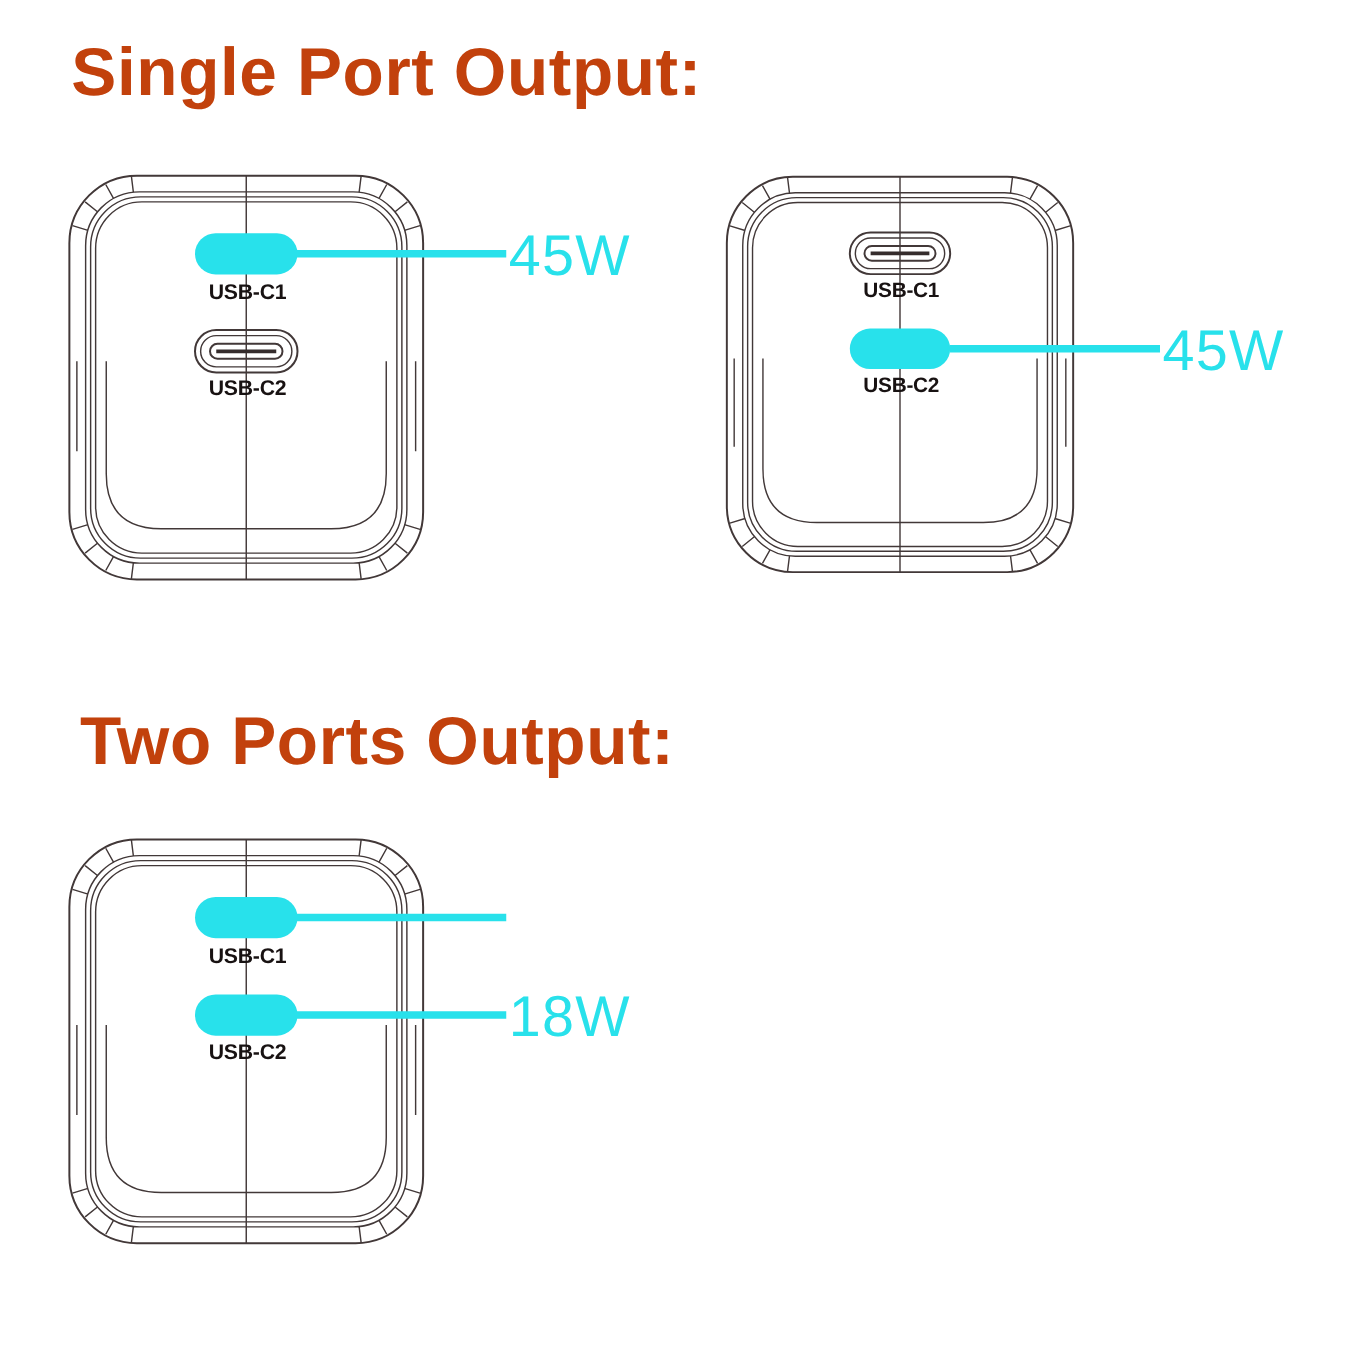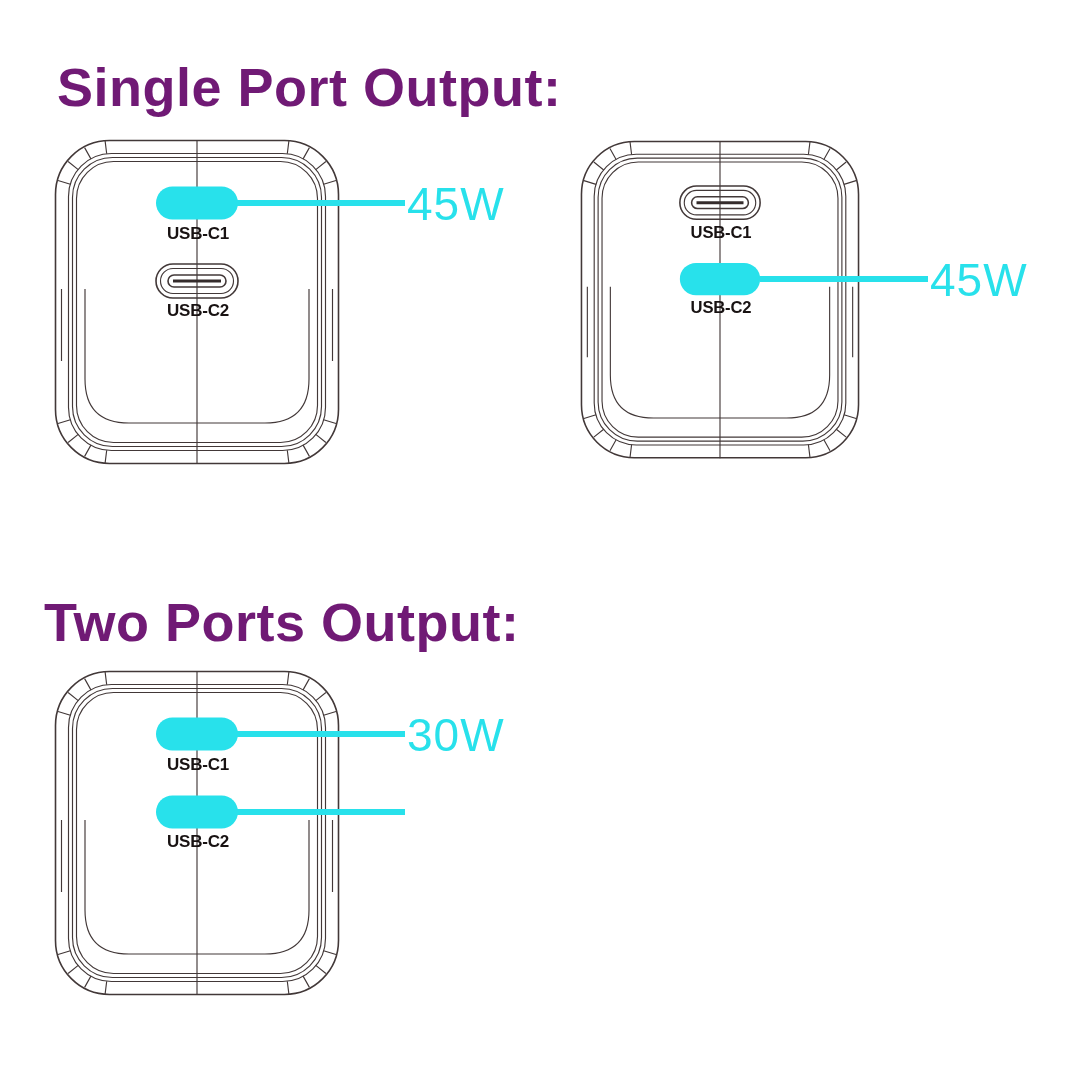--- a/index.html
+++ b/index.html
@@ -1,22 +1,22 @@
 <!DOCTYPE html>
 <html><head>
 <meta charset="utf-8">
 <style>
   html,body{margin:0;padding:0;background:#ffffff;}
   .canvas{
     position:relative;width:1080px;height:1080px;background:#ffffff;overflow:hidden;
     font-family:"Liberation Sans", sans-serif;
   }
   .heading{
-    position:absolute;font-size:54px;font-weight:bold;color:#701a75;
-    line-height:60px;white-space:nowrap;letter-spacing:0.5px;margin-top:29px;
+    position:absolute;font-size:54px;font-weight:bold;color:#c2410c;
+    line-height:60px;white-space:nowrap;letter-spacing:0.5px;
   }
   .charger{position:absolute;}
   .ln{fill:none;stroke:#423838;stroke-width:1.6;}
   .thin{stroke-width:1.15;}
   .tongue{stroke:#352c2c;stroke-width:3;fill:none;}
   .hl-pill{fill:#28e1eb;stroke:none;}
   .port-label{
     font-family:"Liberation Sans", sans-serif;font-size:17px;font-weight:bold;
     fill:#181212;text-anchor:middle;letter-spacing:-0.2px;
   }
@@ -74,26 +74,26 @@
   <svg class="charger" style="left:580px;top:140px" width="280" height="319.2" viewBox="0 0 286 326">
     <use href="#charger-body"></use>
     <use href="#usbc-port" x="143" y="64"></use>
     <text class="port-label" x="144" y="100">USB-C1</text>
     <use href="#port-highlight" x="143" y="142"></use>
     <text class="port-label" x="144" y="177">USB-C2</text>
   </svg>
   <div class="callout" style="left:760px;top:276px;width:168px"></div>
   <div class="watt" style="left:930px;top:255px">45W</div>
 
-  <div class="heading" style="left:44px;top:563px">Two Ports Output:</div>
+  <div class="heading" style="left:64px;top:563px">Two Ports Output:</div>
 
   <svg class="charger" style="left:54px;top:670px" width="286" height="326" viewBox="0 0 286 326">
     <use href="#charger-body"></use>
     <use href="#port-highlight" x="143" y="64"></use>
     <text class="port-label" x="144" y="100">USB-C1</text>
     <use href="#port-highlight" x="143" y="142"></use>
     <text class="port-label" x="144" y="177">USB-C2</text>
   </svg>
   <div class="callout" style="left:236px;top:731px;width:169px"></div>
-  <div class="watt" style="left:407px;top:710px">30W</div>
   <div class="callout" style="left:236px;top:809px;width:169px"></div>
+  <div class="watt" style="left:407px;top:788px">18W</div>
 
 </div>
 
 </body></html>

